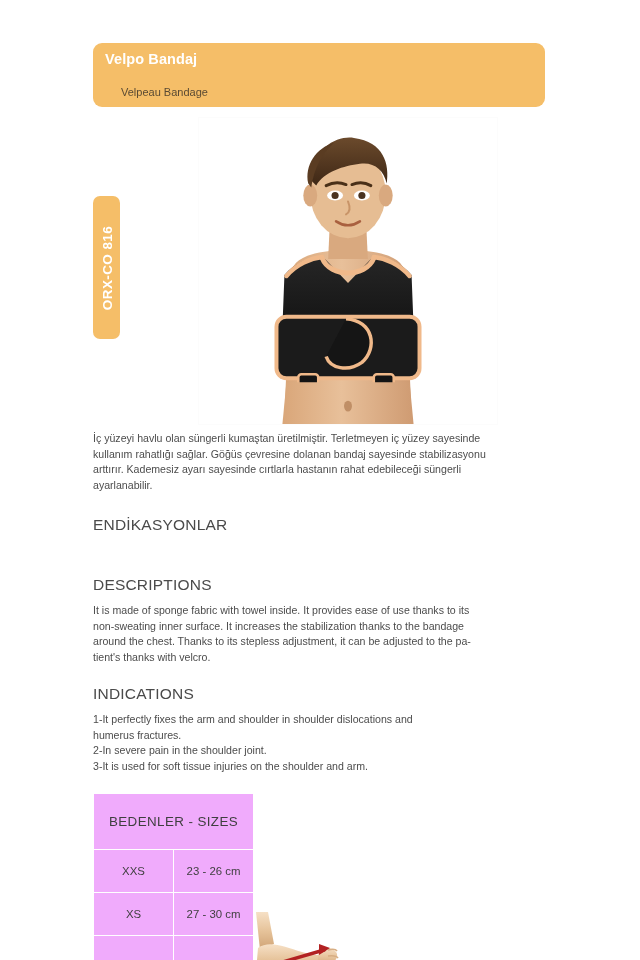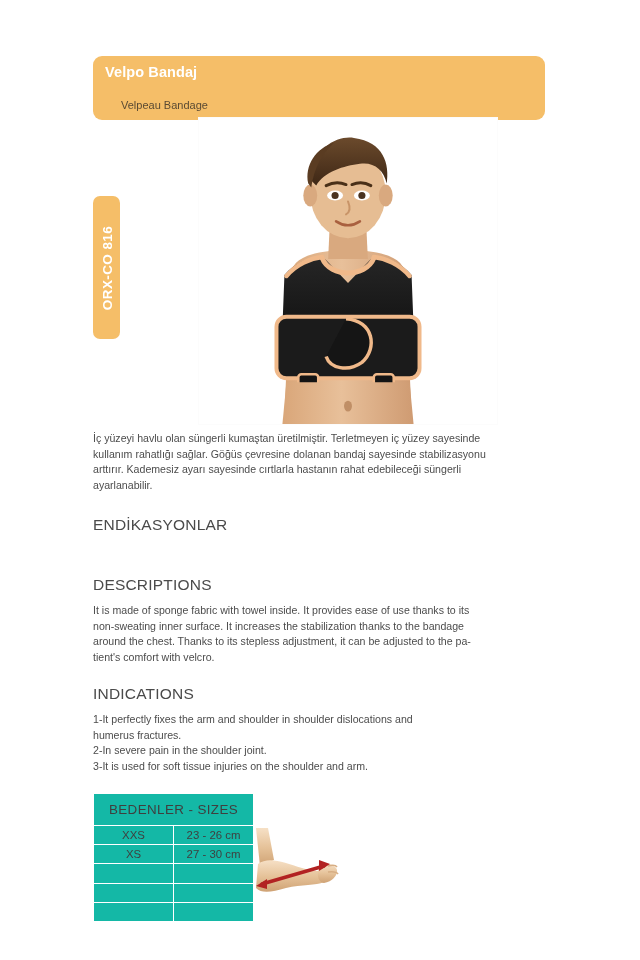--- a/index.html
+++ b/index.html
@@ -19,21 +19,21 @@
   .page {
     position: absolute;
     inset: 0;
     background: #ffffff;
   }
 
   
   .header-band {
     position: absolute;
     left: 93px;
-    top: 56px;
+    top: 43px;
     width: 452px;
     height: 64px;
     background: #f5be68;
     border-radius: 9px;
     box-sizing: border-box;
     padding: 7px 0 16px 12px;
   }
   .title-tr {
     font-size: 14.5px;
     font-weight: bold;
@@ -127,22 +127,22 @@
     position: absolute;
     left: 93px;
     top: 793px;
     width: 241px;
     border-collapse: separate;
     border-spacing: 1px;
     background: #ffffff;
     table-layout: fixed;
   }
   .sizes-table td {
-    background: #14b8a6;
-    padding: 0;
+    background: #f0abfc;
+    padding: 12px;
     height: 18px;
     font-size: 11.4px;
     color: #3f3f3f;
     text-align: center;
     vertical-align: middle;
   }
   .sizes-table td.th-title {
     height: 31px;
     font-size: 13.4px;
     letter-spacing: 0.4px;
@@ -251,21 +251,21 @@
   <div class="section" id="sec-endikasyonlar">
     <h2 class="section-heading">ENDİKASYONLAR</h2>
   </div>
 
   <div class="section" id="sec-descriptions">
     <h2 class="section-heading">DESCRIPTIONS</h2>
     <p class="section-body">
       <span class="ln">It is made of sponge fabric with towel inside. It provides ease of use thanks to its</span>
       <span class="ln">non-sweating inner surface. It increases the stabilization thanks to the bandage</span>
       <span class="ln">around the chest. Thanks to its stepless adjustment, it can be adjusted to the pa-</span>
-      <span class="ln">tient's comfort with velcro.</span>
+      <span class="ln">tient's thanks with velcro.</span>
     </p>
   </div>
 
   <div class="section" id="sec-indications">
     <h2 class="section-heading">INDICATIONS</h2>
     <p class="section-body">
       <span class="ln">1-It perfectly fixes the arm and shoulder in shoulder dislocations and</span>
       <span class="ln">humerus fractures.</span>
       <span class="ln">2-In severe pain in the shoulder joint.</span>
       <span class="ln">3-It is used for soft tissue injuries on the shoulder and arm.</span>

